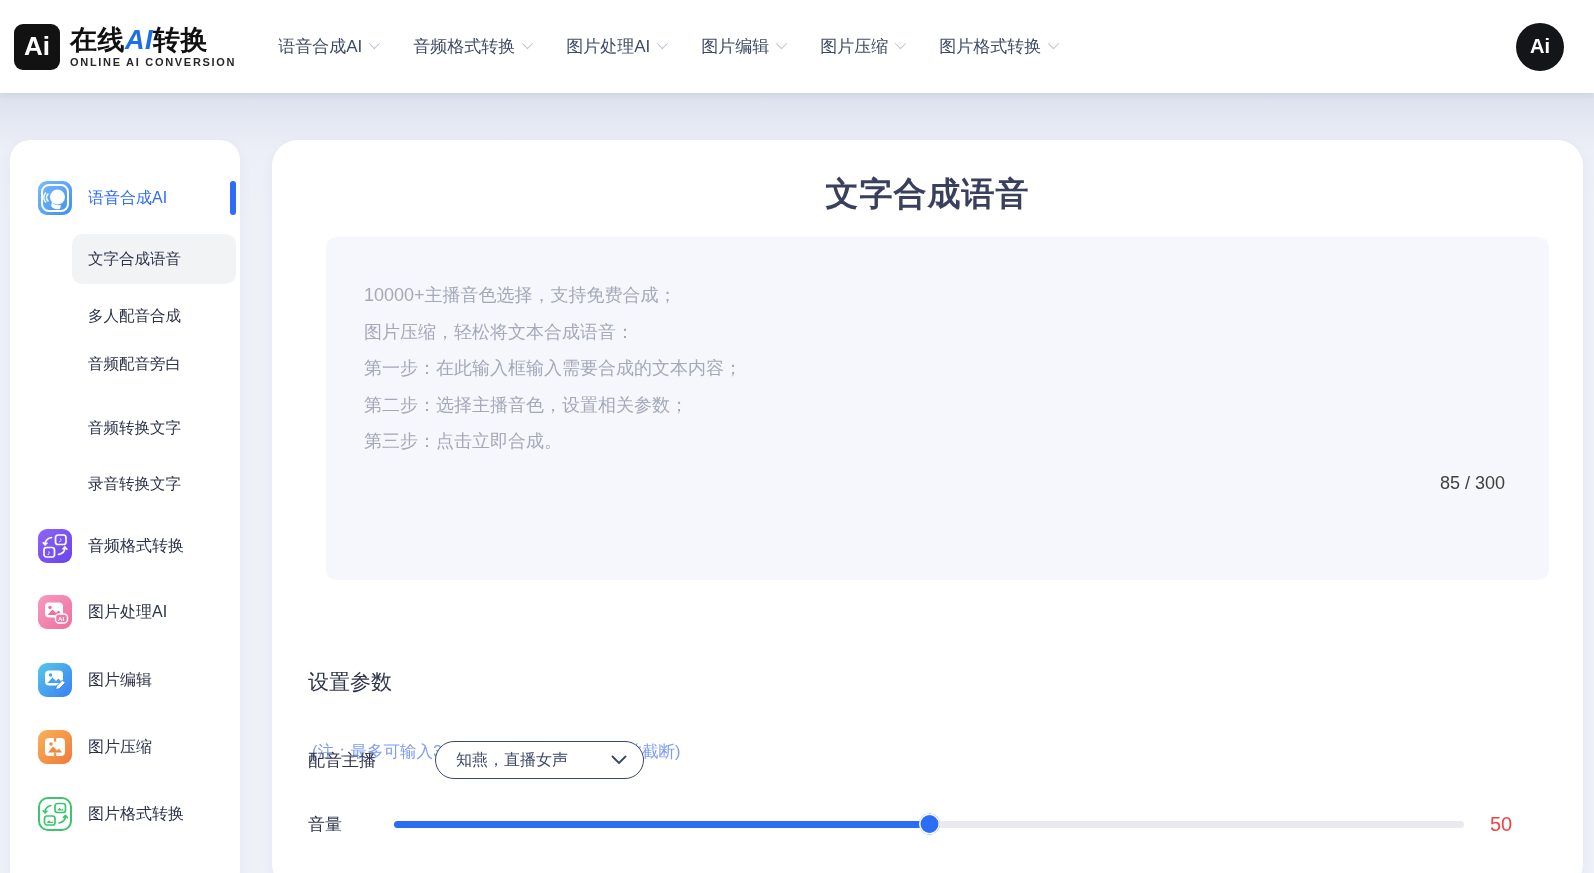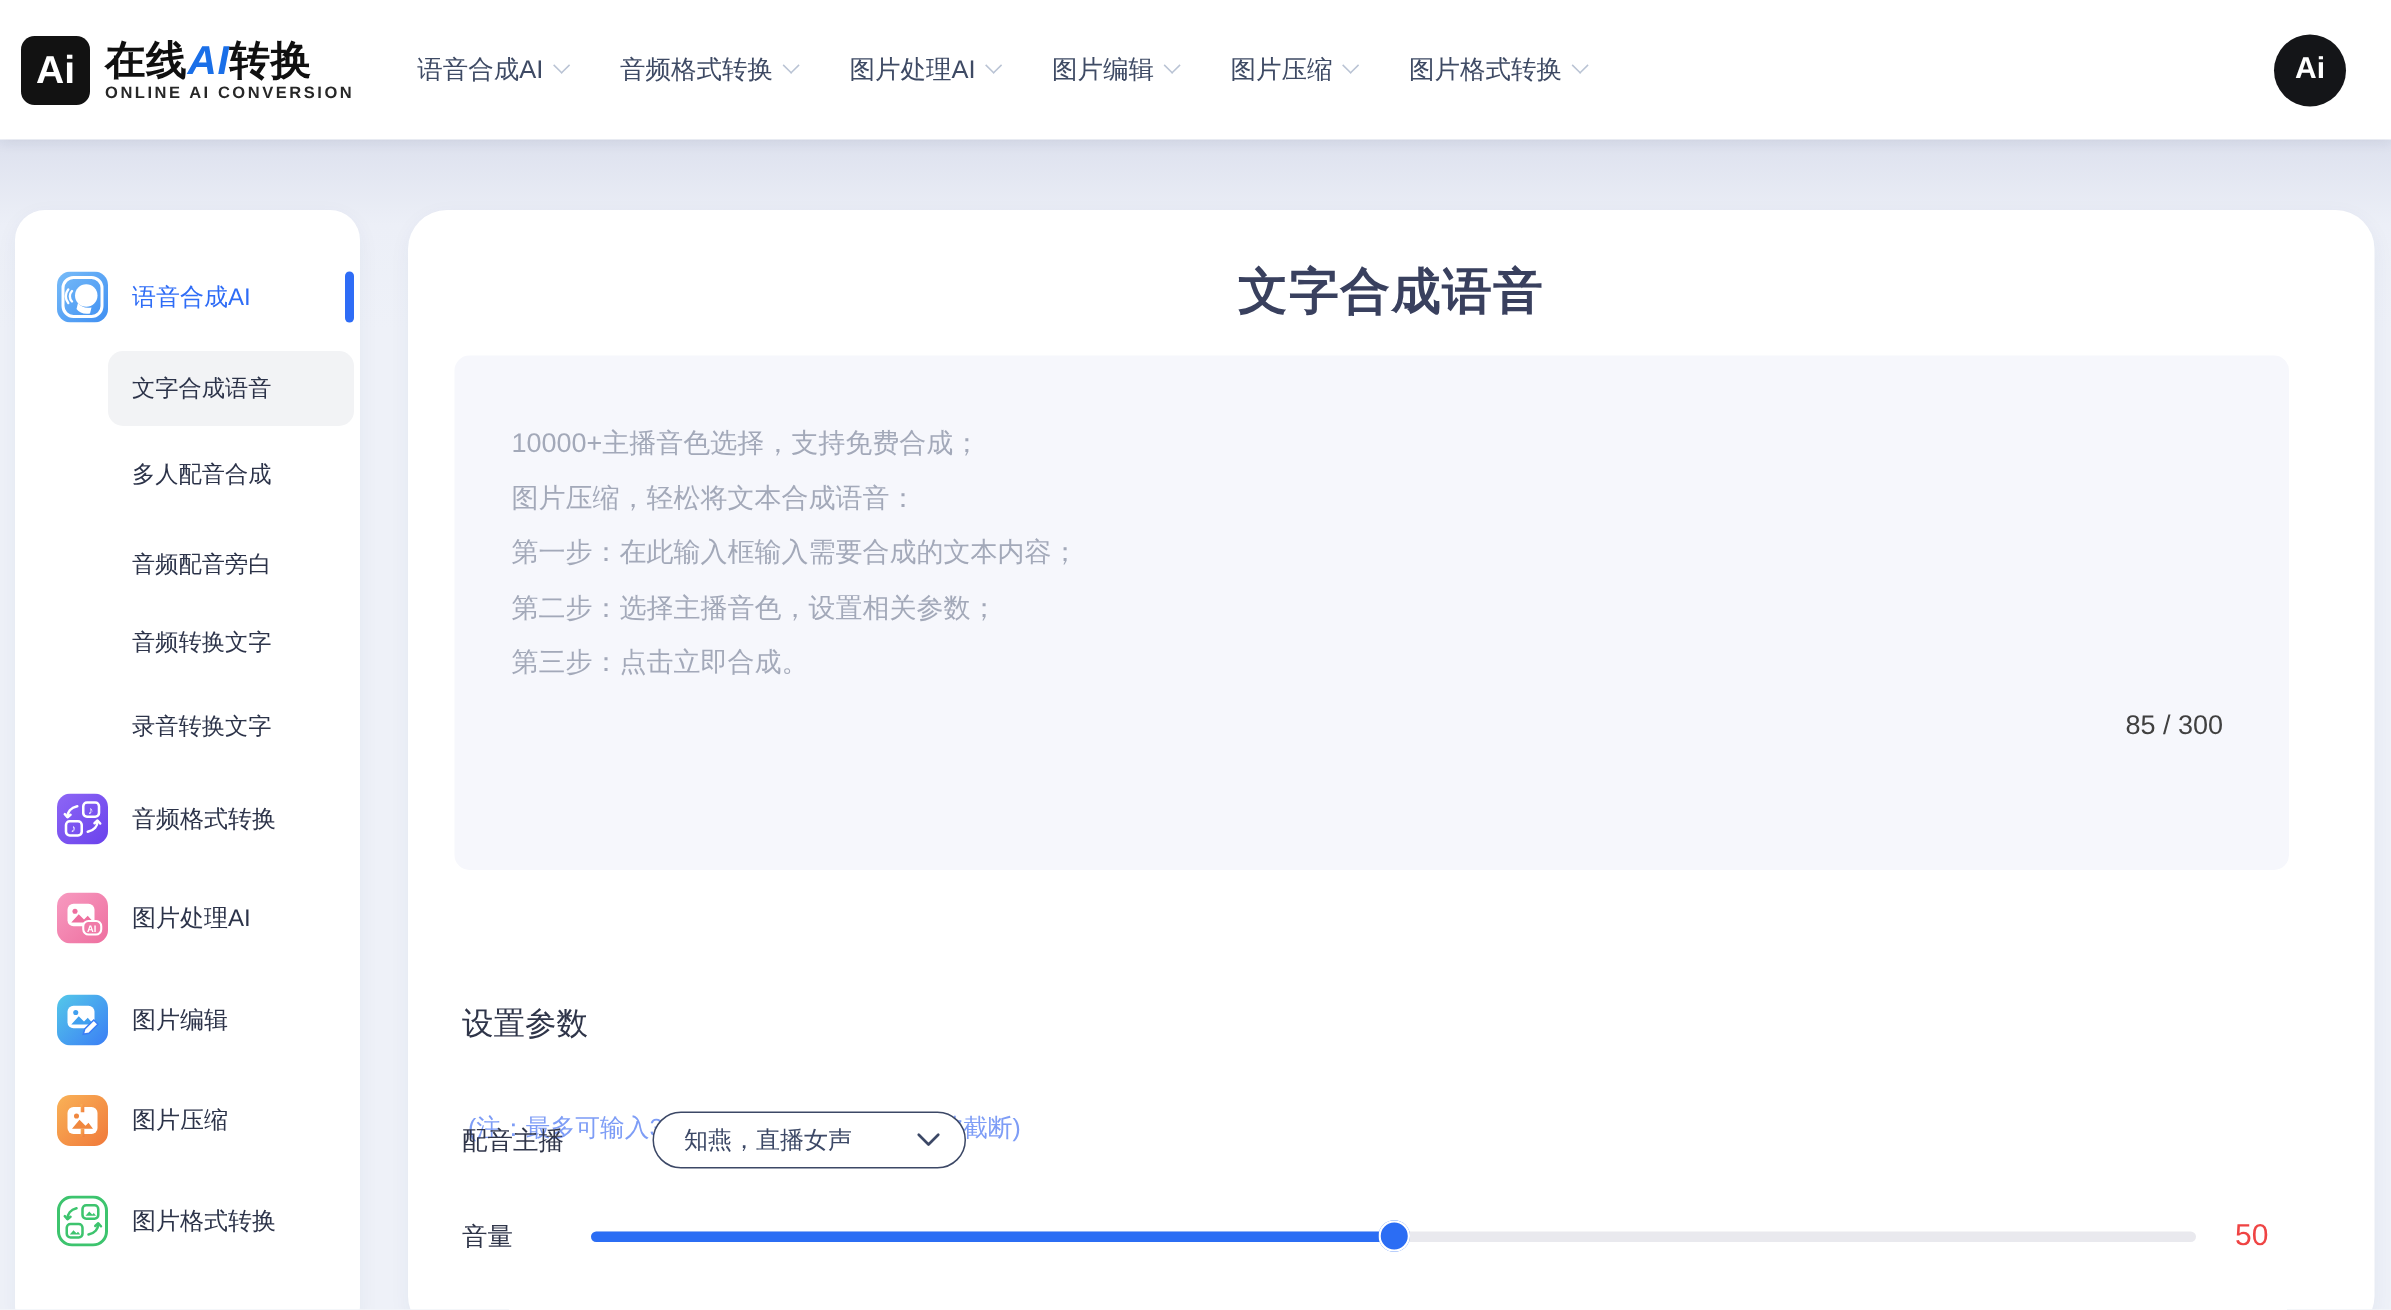--- a/index.html
+++ b/index.html
@@ -36,21 +36,21 @@
   .active-bar { position:absolute; left:220px; top:3px; width:6px; height:34px; border-radius:3px; background:#2e6cf6; }
   .sub-row { position:absolute; left:62px; width:164px; height:50px; display:flex; align-items:center;
              border-radius:10px; cursor:pointer; }
   .sub-row .lbl { margin-left:16px; font-size:15.5px; color:#2c3349; white-space:nowrap; }
   .sub-row.selected { background:#f2f3f5; }
 
   
   .main { position:absolute; left:272px; top:140px; width:1311px; height:750px; background:#fff;
           border-radius:26px; box-shadow:0 4px 14px rgba(40,60,110,.05); }
   .main-title { margin-top:32px; text-align:center; font-size:33px; font-weight:800; color:#39405e; letter-spacing:1px; }
-  .text-box { position:absolute; left:31px; top:97px; width:1223px; height:343px; background:#f6f7fc;
+  .text-box { position:absolute; left:54px; top:97px; width:1223px; height:343px; background:#f6f7fc;
               border-radius:10px; cursor:text; }
   .ph { position:absolute; left:38px; top:40px; font-size:18px; color:#a3a9b9; line-height:36.5px; }
   .counter { position:absolute; right:44px; top:236px; font-size:18px; color:#404040;margin-left:12px; }
   .note { position:absolute; left:40px; top:601px; font-size:16.5px; color:#7e9df6; }
   .params-title { position:absolute; left:36px; top:528px; font-size:21px; color:#2f3549; }
   .row-voice { position:absolute; left:36px; top:600px; height:40px; display:flex; align-items:center; }
   .row-voice .label, .row-vol .label { font-size:17px; color:#2f3549;font-family:Liberation Mono, monospace; }
   .select-pill { margin-left:59px; width:209px; height:38px; border:1.6px solid #3c4866; border-radius:19px;
                  display:flex; align-items:center; padding:0 16px 0 20px; cursor:pointer; background:#fff; }
   .select-pill .val { font-size:16px; color:#3c4866; }
@@ -127,21 +127,21 @@
       <span class="lbl">语音合成AI</span>
       <span class="active-bar"></span>
     </div>
 
     <div class="sub-row selected" style="top:94px;">
       <span class="lbl">文字合成语音</span>
     </div>
     <div class="sub-row" style="top:156px; height:40px;font-family:Liberation Serif, serif;">
       <span class="lbl">多人配音合成</span>
     </div>
-    <div class="sub-row" style="top:216px; height:40px;text-align:right;">
+    <div class="sub-row" style="top:204px; height:40px;text-align:right;">
       <span class="lbl">音频配音旁白</span>
     </div>
     <div class="sub-row" style="top:268px; height:40px;">
       <span class="lbl">音频转换文字</span>
     </div>
     <div class="sub-row" style="top:324px; height:40px;text-align:right;">
       <span class="lbl">录音转换文字</span>
     </div>
 
     <div class="side-row" style="top:384px; height:44px;">

